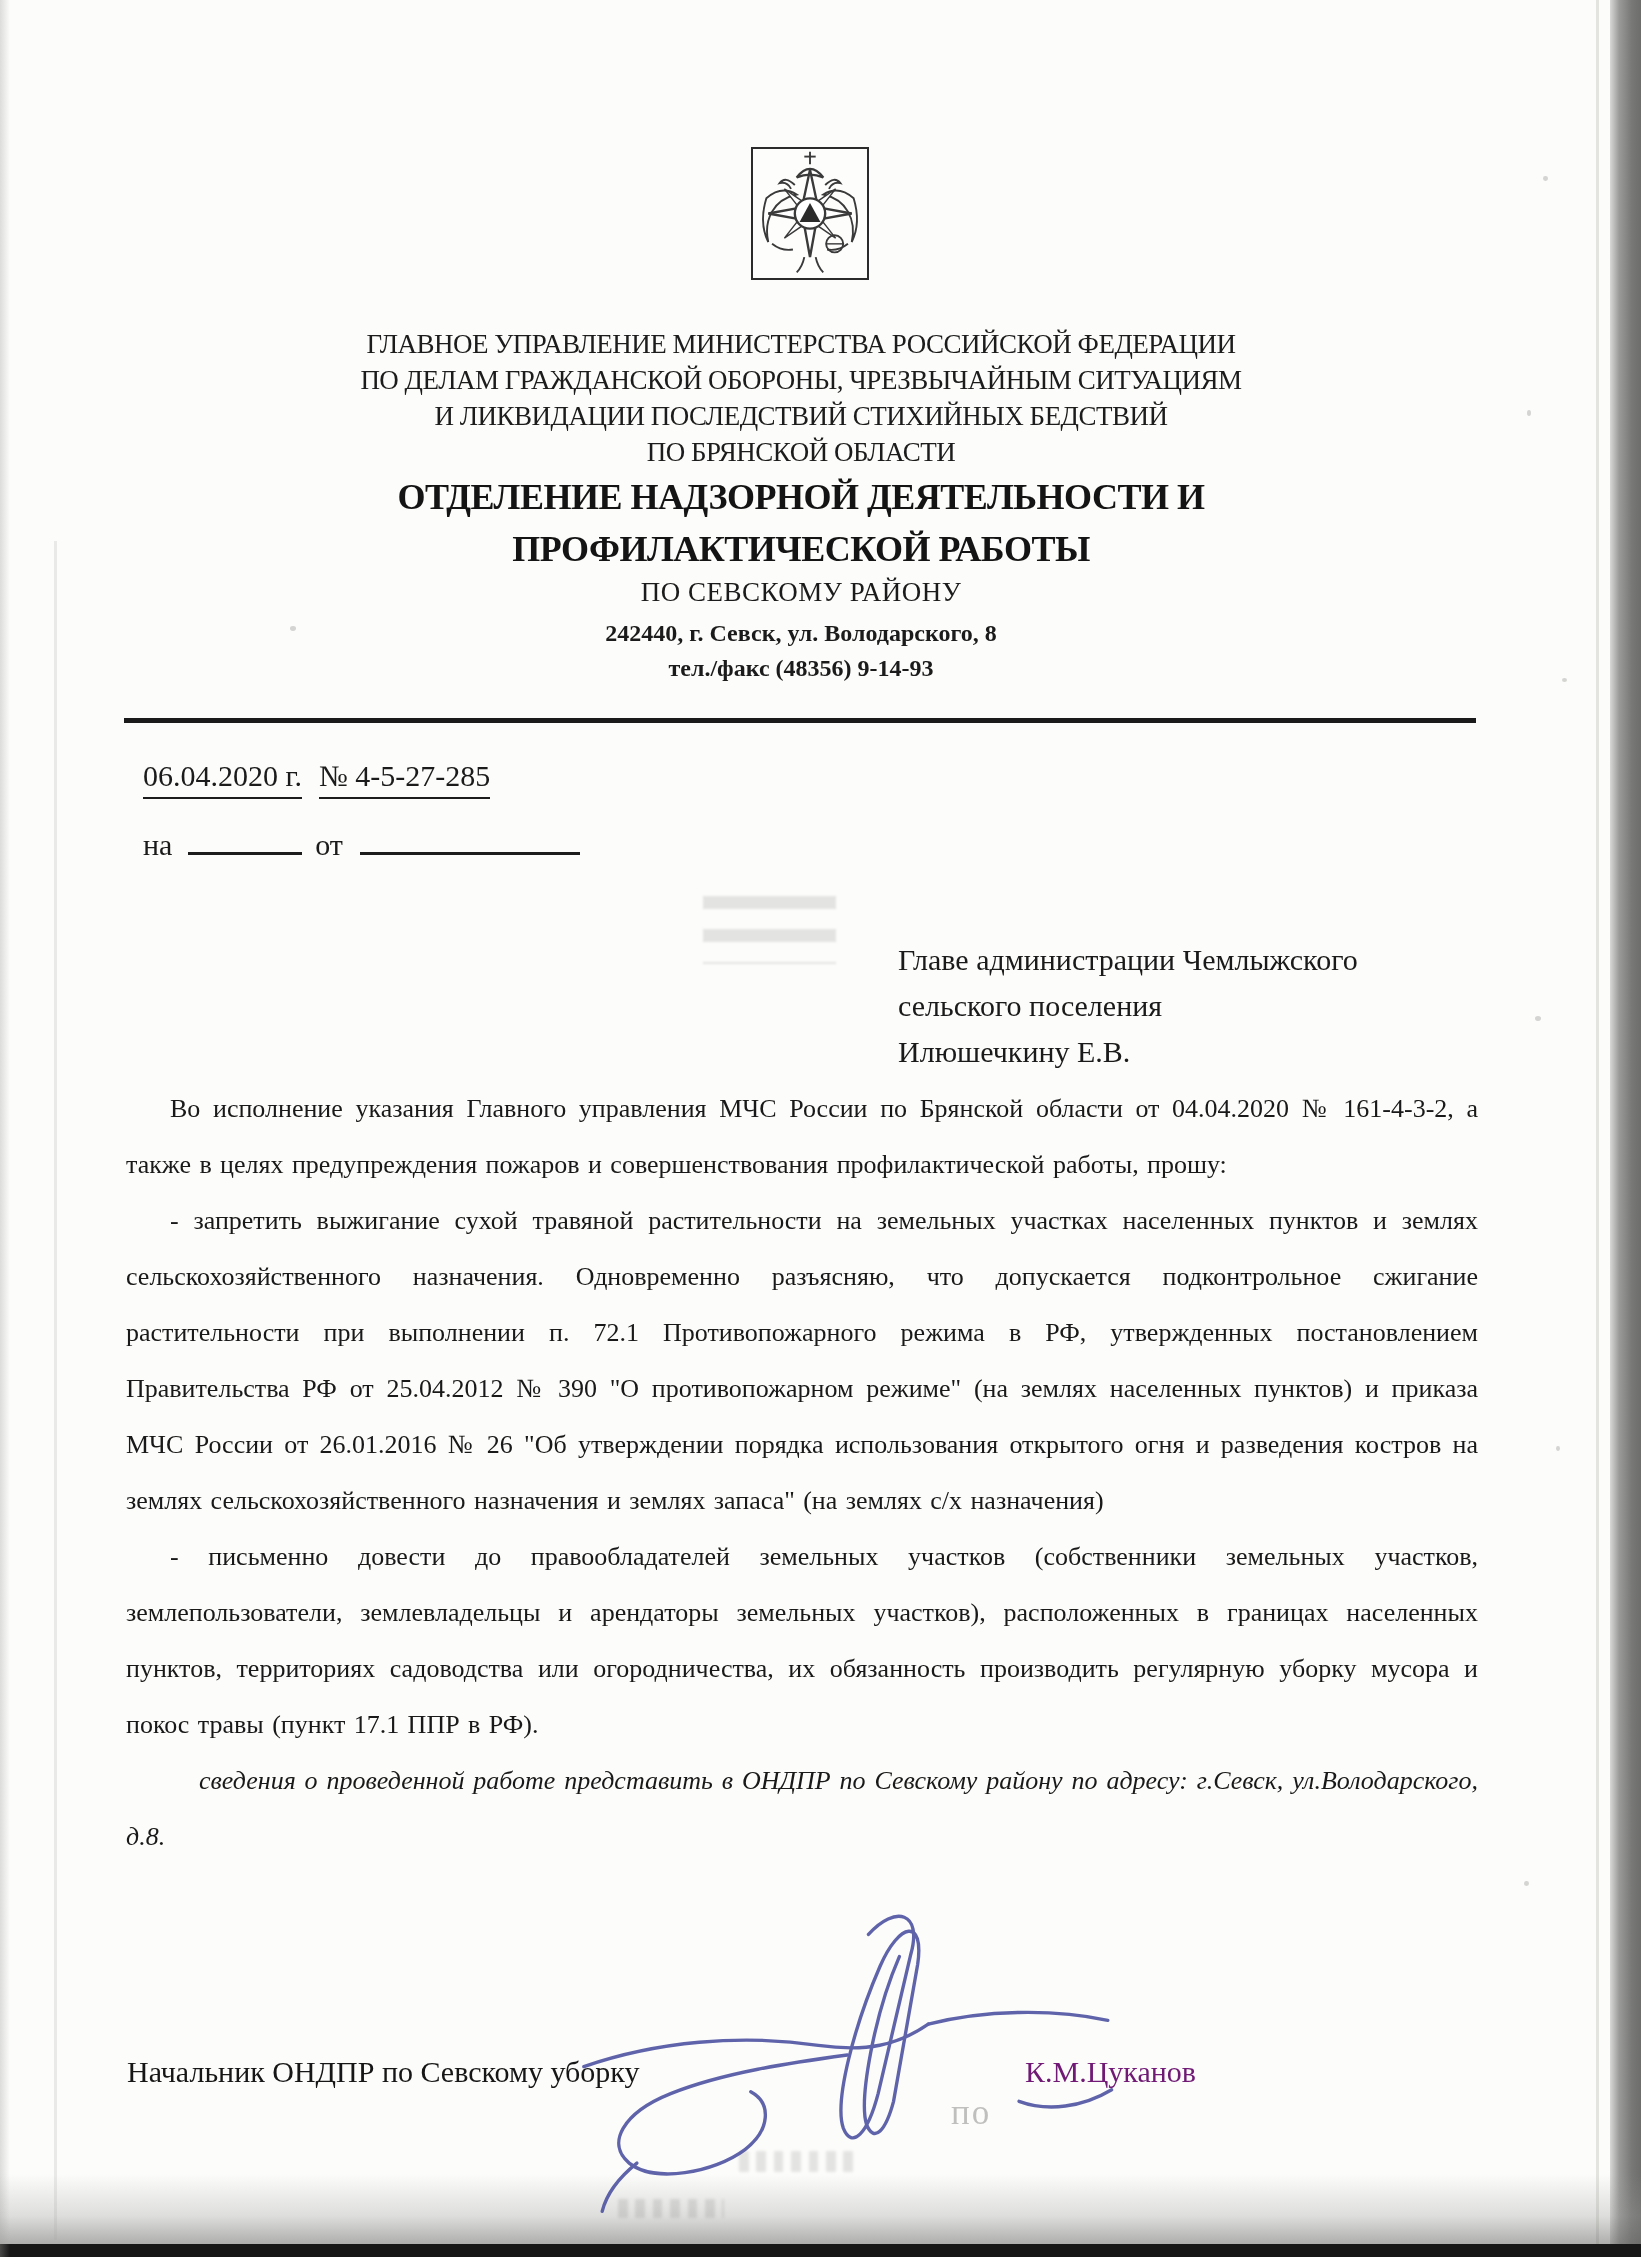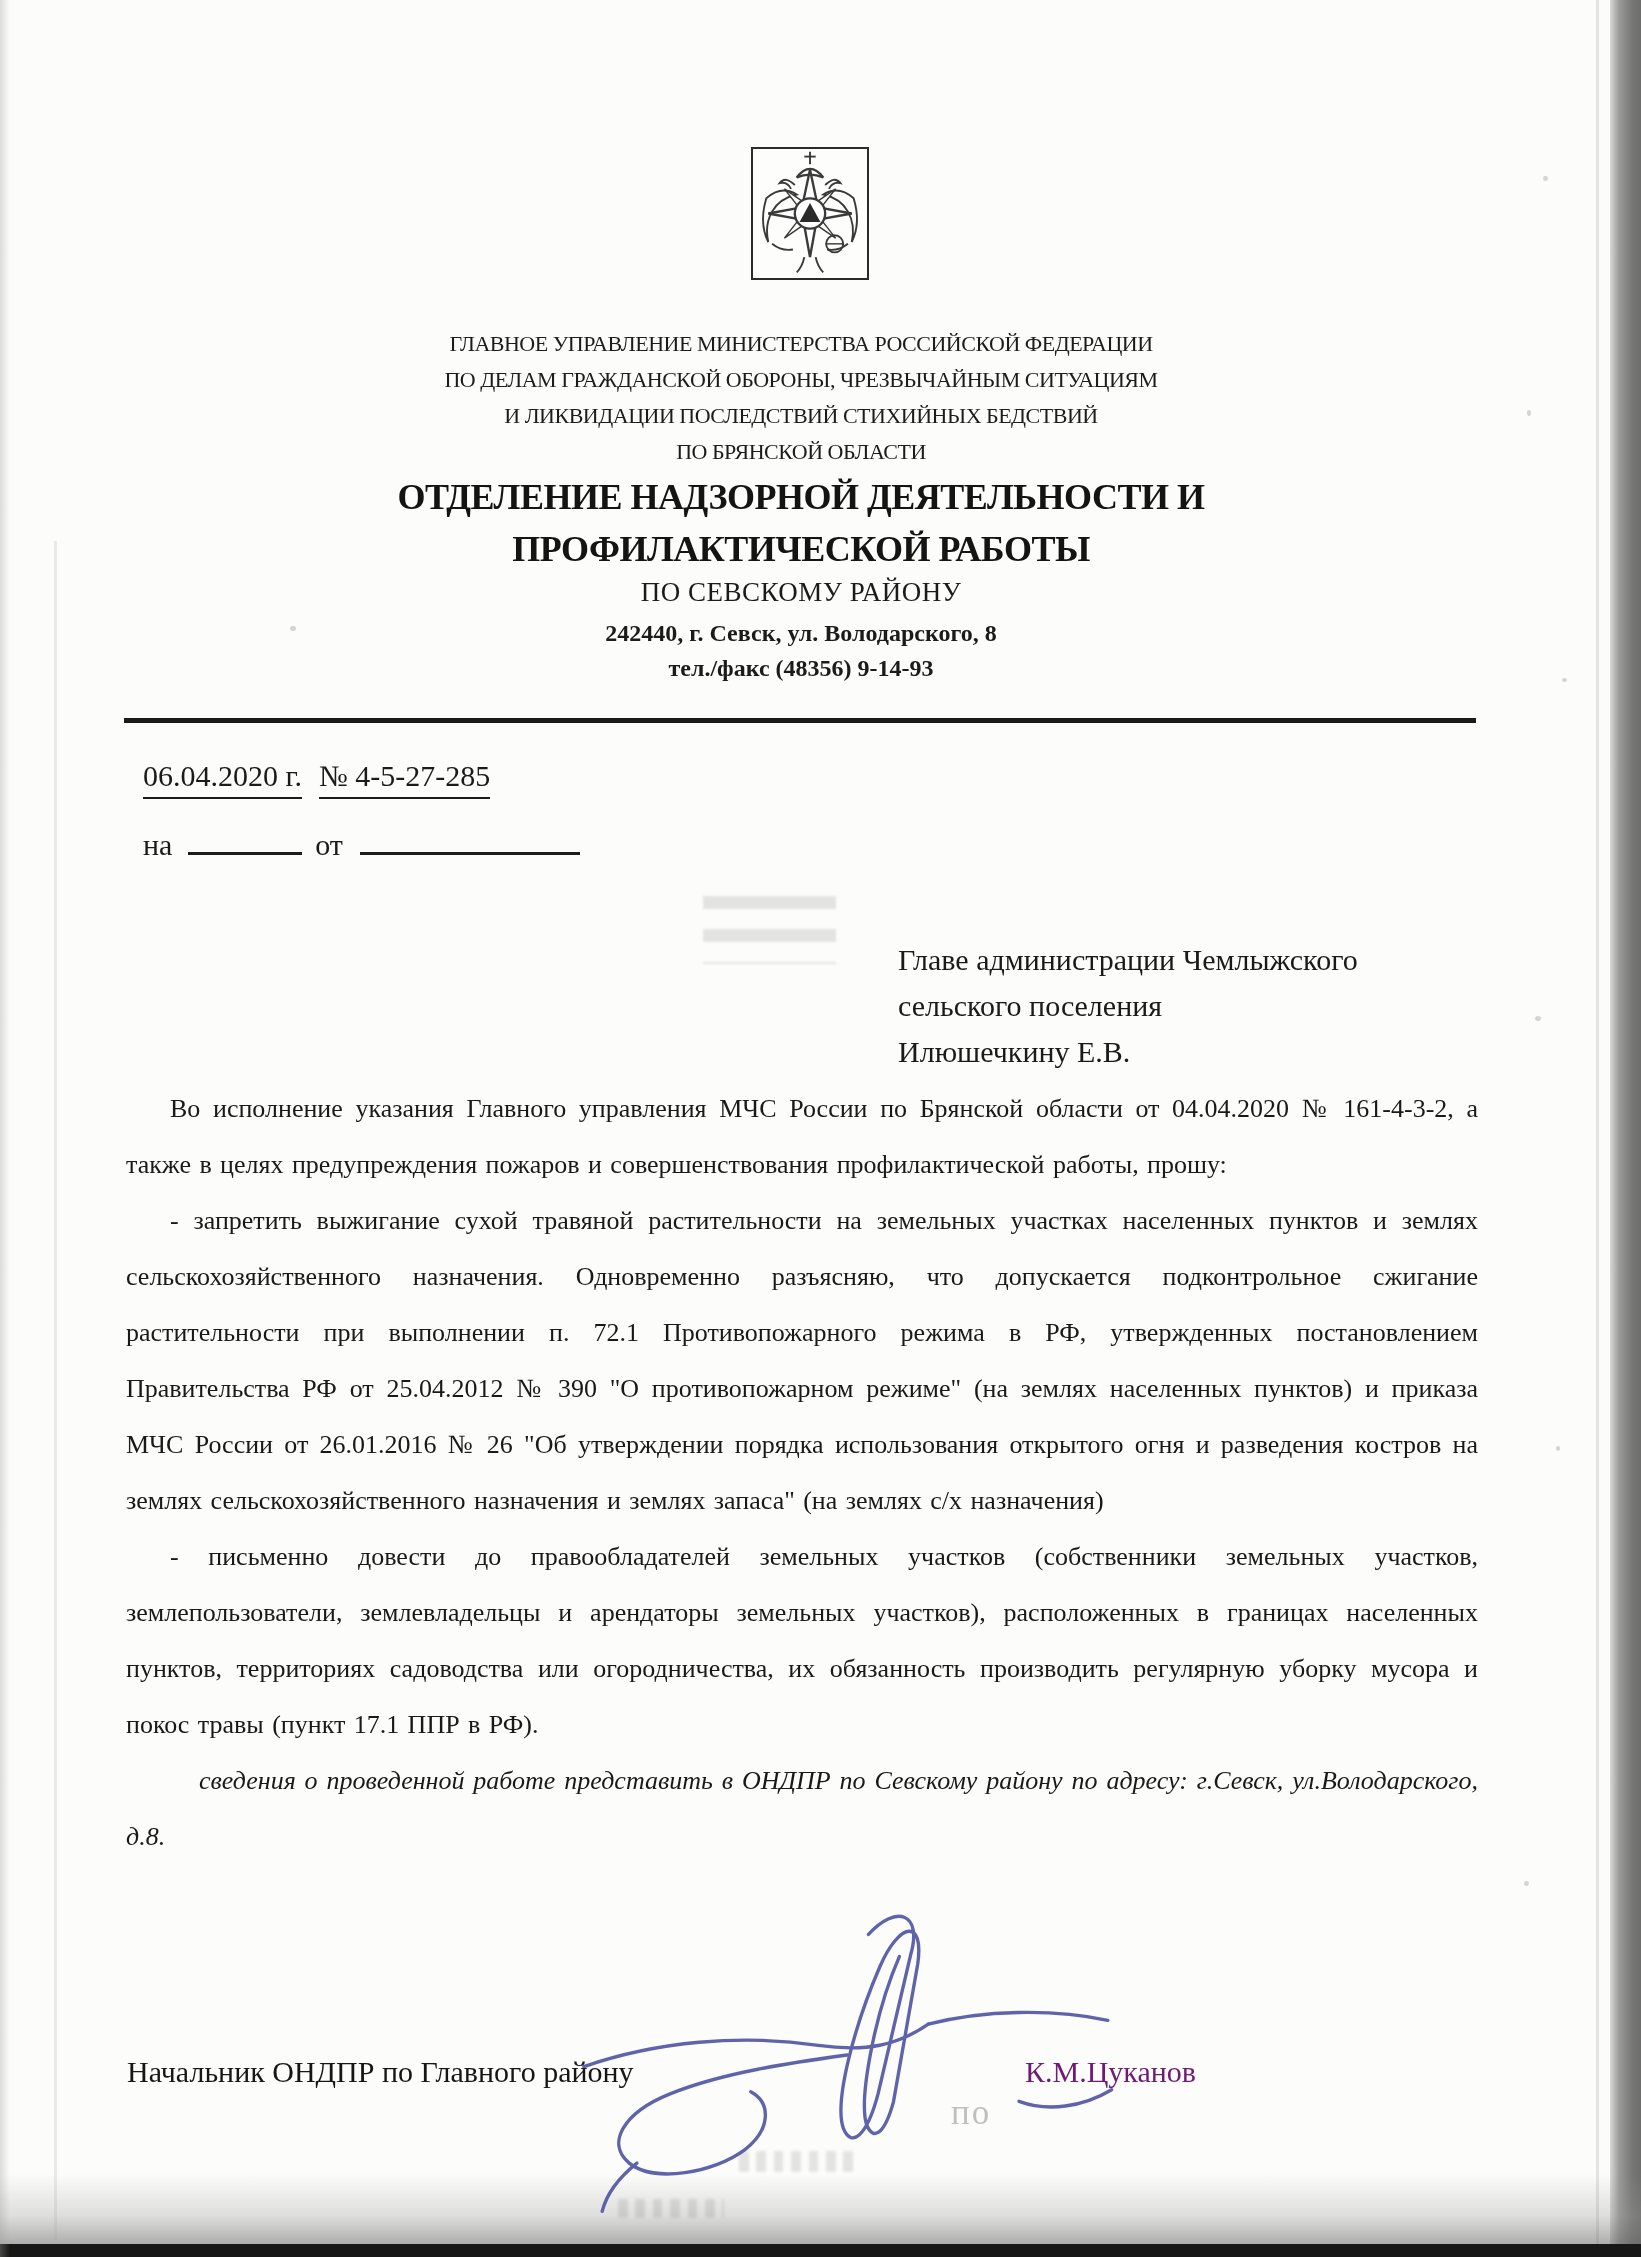--- a/index.html
+++ b/index.html
@@ -51,21 +51,21 @@
     background:repeating-linear-gradient(to right,#666 0 9.7px,transparent 9.7px 17.4px);
   }
   
   .emblem-box{
     position:absolute;left:751px;top:147px;width:114px;height:129px;
     border:2.9px solid #2b2b2b;background:#fdfdfc;
   }
   .emblem-box svg{width:100%;height:100%;}
   
   .center-col{position:absolute;left:126px;width:1350px;text-align:center;}
-  .org-lines{top:326px;font-size:22px;line-height:36px;letter-spacing:-0.5px;color:#1c1c1c;}
+  .org-lines{top:326px;font-size:27px;line-height:36px;letter-spacing:-0.5px;color:#1c1c1c;}
   .dept-lines{top:471px;font-size:36px;font-weight:bold;line-height:52px;letter-spacing:-0.5px;color:#141414;}
   .district-line{top:577px;font-size:27px;letter-spacing:0.5px;}
   .addr-line{top:620px;font-size:24px;font-weight:bold;}
   .phone-line{top:655px;font-size:24px;font-weight:bold;}
   .head-rule{
     position:absolute;left:124px;top:718px;width:1352px;height:4.8px;background:#1a1a1a;
   }
   
   .ref-line{position:absolute;left:143px;top:759px;font-size:30px;}
   .ref-underlined{border-bottom:2.9px solid #1c1c1c;padding-bottom:4.8px;}
@@ -175,21 +175,21 @@
     <div>Илюшечкину Е.В.</div>
   </div>
 
   <div class="body-text">
     <p class="p1">Во исполнение указания Главного управления МЧС России по Брянской области от 04.04.2020 № 161-4-3-2, а также в целях предупреждения пожаров и совершенствования профилактической работы, прошу:</p>
     <p class="p2">- запретить выжигание сухой травяной растительности на земельных участках населенных пунктов и землях сельскохозяйственного назначения. Одновременно разъясняю, что допускается подконтрольное сжигание растительности при выполнении п. 72.1 Противопожарного режима в РФ, утвержденных постановлением Правительства РФ от 25.04.2012 № 390 "О противопожарном режиме" (на землях населенных пунктов) и приказа МЧС России от 26.01.2016 № 26 "Об утверждении порядка использования открытого огня и разведения костров на землях сельскохозяйственного назначения и землях запаса" (на землях с/х назначения)</p>
     <p class="p3">- письменно довести до правообладателей земельных участков (собственники земельных участков, землепользователи, землевладельцы и арендаторы земельных участков), расположенных в границах населенных пунктов, территориях садоводства или огородничества, их обязанность производить регулярную уборку мусора и покос травы (пункт 17.1 ППР в РФ).</p>
     <p class="p4">сведения о проведенной работе представить в ОНДПР по Севскому району по адресу: г.Севск, ул.Володарского, д.8.</p>
   </div>
 
-  <div class="signoff-position">Начальник ОНДПР по Главного району</div>
+  <div class="signoff-position">Начальник ОНДПР по Севскому уборку</div>
   <div class="signoff-name">К.М.Цуканов</div>
 
   <svg class="signature-svg" viewBox="0 0 570 330" fill="none" stroke="#4a4fa0" stroke-width="3.5" stroke-linecap="round" opacity="0.88">
     <path d="M5,162 C80,136 168,128 248,140 C298,147 330,140 362,118"></path>
     <path d="M362,118 C420,103 492,102 548,114"></path>
     <path d="M300,25 C328,-6 356,2 344,45 L310,190 C299,232 283,248 274,226 C264,198 286,118 312,58 C332,12 358,8 351,56 L326,198 C318,228 306,242 298,222 C290,196 306,108 332,48"></path>
     <path d="M278,150 C220,158 150,168 95,190 C45,210 28,242 52,262 C78,283 140,272 172,248 C198,228 200,200 178,188"></path>
     <path d="M60,262 C40,278 28,296 24,312"></path>
     <path d="M456,198 C486,209 522,204 552,186"></path>
   </svg>

